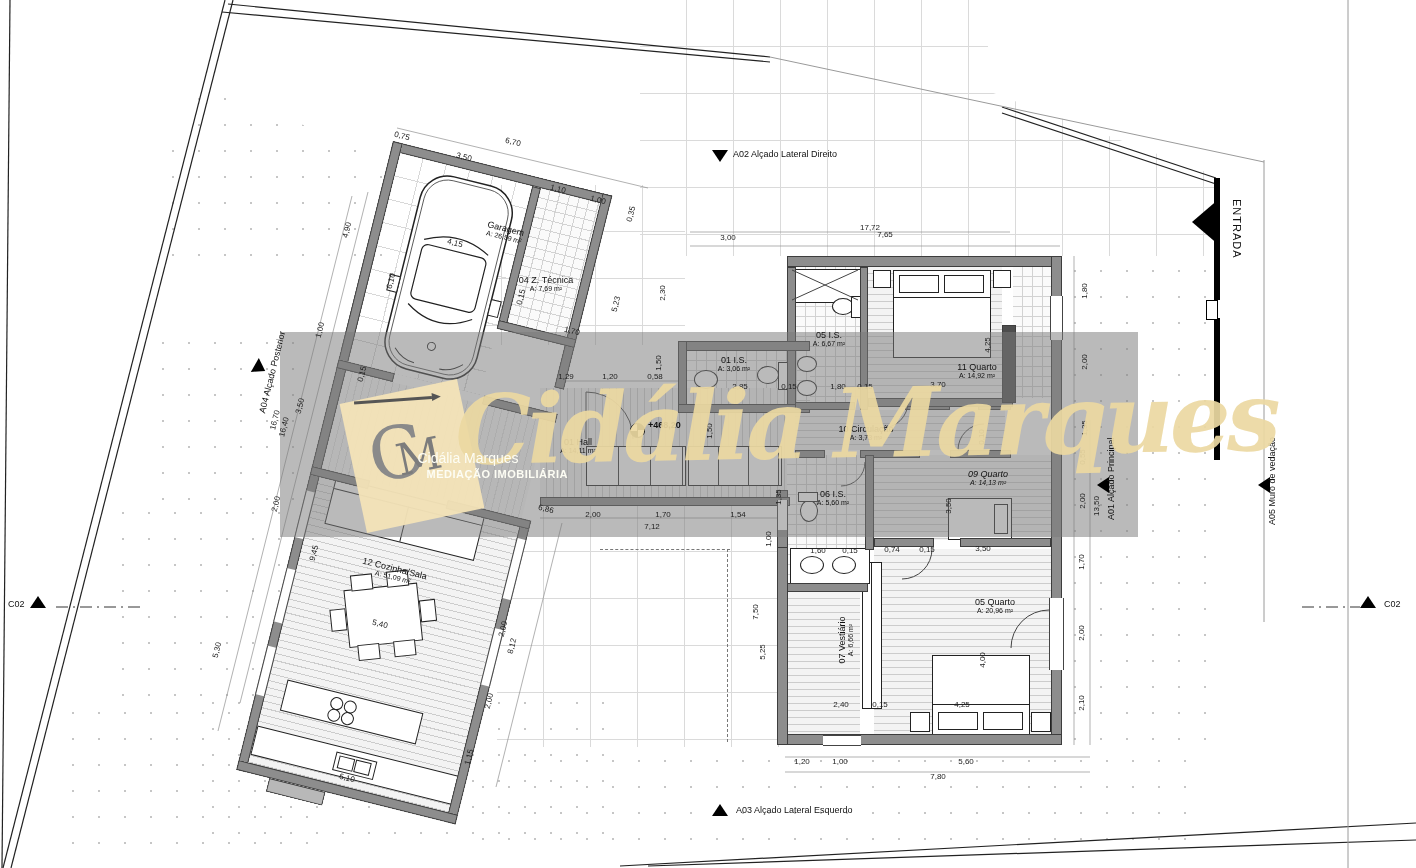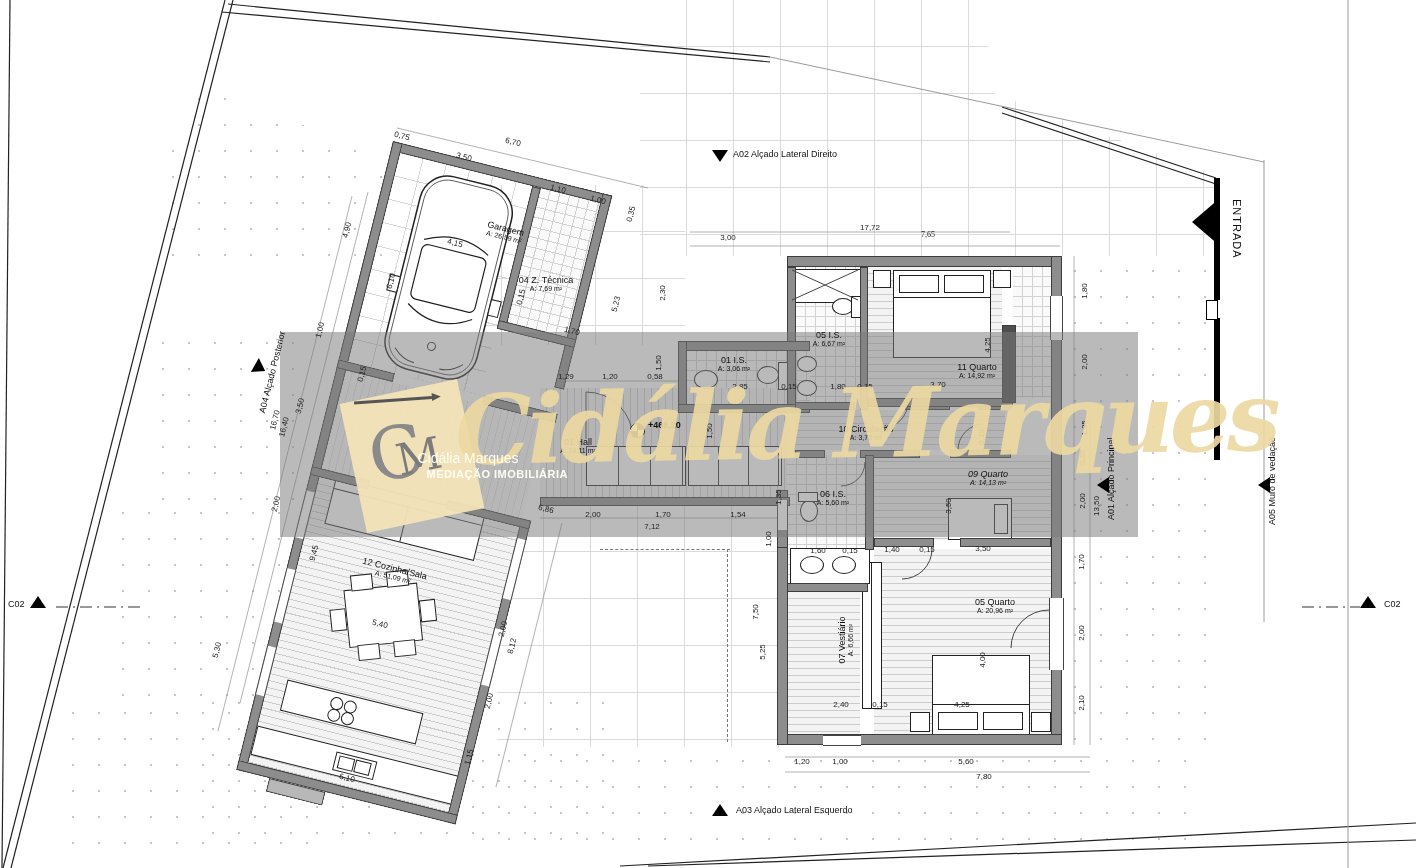--- a/index.html
+++ b/index.html
@@ -417,41 +417,41 @@
       <div class="dim" style="left: 217px; top: 650px; transform: translate(-50%, -50%) rotate(-76deg);">5,30</div>
       <div class="dim" style="left: 380px; top: 624px; transform: translate(-50%, -50%) rotate(14deg);">5,40</div>
       <div class="dim" style="left: 347px; top: 778px; transform: translate(-50%, -50%) rotate(14deg);">6,10</div>
       <div class="dim" style="left: 469px; top: 757px; transform: translate(-50%, -50%) rotate(-76deg);">1,15</div>
       <div class="dim" style="left: 512px; top: 646px; transform: translate(-50%, -50%) rotate(-76deg);">8,12</div>
       <div class="dim" style="left: 489px; top: 701px; transform: translate(-50%, -50%) rotate(-76deg);">2,00</div>
       <div class="dim" style="left: 503px; top: 629px; transform: translate(-50%, -50%) rotate(-76deg);">2,00</div>
       <div class="dim" style="left: 546px; top: 509px; transform: translate(-50%, -50%) rotate(14deg);">6,86</div>
       <div class="dim" style="left: 728px; top: 237px; transform: translate(-50%, -50%) rotate(0deg);">3,00</div>
       <div class="dim" style="left: 870px; top: 227px; transform: translate(-50%, -50%) rotate(0deg);">17,72</div>
-      <div class="dim" style="left: 928px; top: 234px; transform: translate(-50%, -50%) rotate(0deg); font-family: Liberation Serif, serif;">7,65</div>
+      <div class="dim" style="left: 885px; top: 234px; transform: translate(-50%, -50%) rotate(0deg);">7,65</div>
       <div class="dim" style="left: 566px; top: 376px; transform: translate(-50%, -50%) rotate(0deg);">1,29</div>
       <div class="dim" style="left: 610px; top: 376px; transform: translate(-50%, -50%) rotate(0deg);">1,20</div>
       <div class="dim" style="left: 655px; top: 376px; transform: translate(-50%, -50%) rotate(0deg);">0,58</div>
       <div class="dim" style="left: 658px; top: 363px; transform: translate(-50%, -50%) rotate(-90deg);">1,50</div>
       <div class="dim" style="left: 709px; top: 431px; transform: translate(-50%, -50%) rotate(-90deg);">1,50</div>
       <div class="dim" style="left: 740px; top: 386px; transform: translate(-50%, -50%) rotate(0deg);">2,85</div>
       <div class="dim" style="left: 789px; top: 386px; transform: translate(-50%, -50%) rotate(0deg);">0,15</div>
       <div class="dim" style="left: 838px; top: 386px; transform: translate(-50%, -50%) rotate(0deg);">1,80</div>
       <div class="dim" style="left: 865px; top: 386px; transform: translate(-50%, -50%) rotate(0deg);">0,15</div>
       <div class="dim" style="left: 593px; top: 514px; transform: translate(-50%, -50%) rotate(0deg);">2,00</div>
       <div class="dim" style="left: 663px; top: 514px; transform: translate(-50%, -50%) rotate(0deg);">1,70</div>
       <div class="dim" style="left: 738px; top: 514px; transform: translate(-50%, -50%) rotate(0deg);">1,54</div>
       <div class="dim" style="left: 652px; top: 526px; transform: translate(-50%, -50%) rotate(0deg);">7,12</div>
       <div class="dim" style="left: 987px; top: 345px; transform: translate(-50%, -50%) rotate(-90deg);">4,25</div>
       <div class="dim" style="left: 938px; top: 384px; transform: translate(-50%, -50%) rotate(0deg);">3,70</div>
       <div class="dim" style="left: 981px; top: 437px; transform: translate(-50%, -50%) rotate(-90deg);">0,10</div>
       <div class="dim" style="left: 948px; top: 506px; transform: translate(-50%, -50%) rotate(-90deg);">3,50</div>
       <div class="dim" style="left: 818px; top: 550px; transform: translate(-50%, -50%) rotate(0deg);">1,60</div>
       <div class="dim" style="left: 850px; top: 550px; transform: translate(-50%, -50%) rotate(0deg);">0,15</div>
-      <div class="dim" style="left: 892px; top: 549px; transform: translate(-50%, -50%) rotate(0deg);">1,40</div>
+      <div class="dim" style="left: 892px; top: 549px; transform: translate(-50%, -50%) rotate(0deg);">0,74</div>
       <div class="dim" style="left: 927px; top: 549px; transform: translate(-50%, -50%) rotate(0deg);">0,15</div>
       <div class="dim" style="left: 983px; top: 548px; transform: translate(-50%, -50%) rotate(0deg);">3,50</div>
       <div class="dim" style="left: 982px; top: 660px; transform: translate(-50%, -50%) rotate(-90deg);">4,00</div>
       <div class="dim" style="left: 841px; top: 704px; transform: translate(-50%, -50%) rotate(0deg);">2,40</div>
       <div class="dim" style="left: 880px; top: 704px; transform: translate(-50%, -50%) rotate(0deg);">0,15</div>
       <div class="dim" style="left: 962px; top: 704px; transform: translate(-50%, -50%) rotate(0deg);">4,25</div>
       <div class="dim" style="left: 755px; top: 612px; transform: translate(-50%, -50%) rotate(-90deg);">7,50</div>
       <div class="dim" style="left: 762px; top: 652px; transform: translate(-50%, -50%) rotate(-90deg);">5,25</div>
       <div class="dim" style="left: 768px; top: 539px; transform: translate(-50%, -50%) rotate(-90deg);">1,00</div>
       <div class="dim" style="left: 778px; top: 497px; transform: translate(-50%, -50%) rotate(-90deg);">1,35</div>
@@ -460,16 +460,16 @@
       <div class="dim" style="left: 1084px; top: 428px; transform: translate(-50%, -50%) rotate(-90deg);">1,35</div>
       <div class="dim" style="left: 1082px; top: 457px; transform: translate(-50%, -50%) rotate(-90deg);">0,55</div>
       <div class="dim" style="left: 1082px; top: 501px; transform: translate(-50%, -50%) rotate(-90deg);">2,00</div>
       <div class="dim" style="left: 1096px; top: 506px; transform: translate(-50%, -50%) rotate(-90deg);">13,50</div>
       <div class="dim" style="left: 1081px; top: 562px; transform: translate(-50%, -50%) rotate(-90deg);">1,70</div>
       <div class="dim" style="left: 1081px; top: 633px; transform: translate(-50%, -50%) rotate(-90deg);">2,00</div>
       <div class="dim" style="left: 1081px; top: 703px; transform: translate(-50%, -50%) rotate(-90deg);">2,10</div>
       <div class="dim" style="left: 802px; top: 761px; transform: translate(-50%, -50%) rotate(0deg);">1,20</div>
       <div class="dim" style="left: 840px; top: 761px; transform: translate(-50%, -50%) rotate(0deg);">1,00</div>
       <div class="dim" style="left: 966px; top: 761px; transform: translate(-50%, -50%) rotate(0deg);">5,60</div>
-      <div class="dim" style="left: 984px; top: 776px; transform: translate(-50%, -50%) rotate(0deg);">7,80</div>
+      <div class="dim" style="left: 938px; top: 776px; transform: translate(-50%, -50%) rotate(0deg);">7,80</div>
     </div>
 
 </div>
 
 </body></html>

